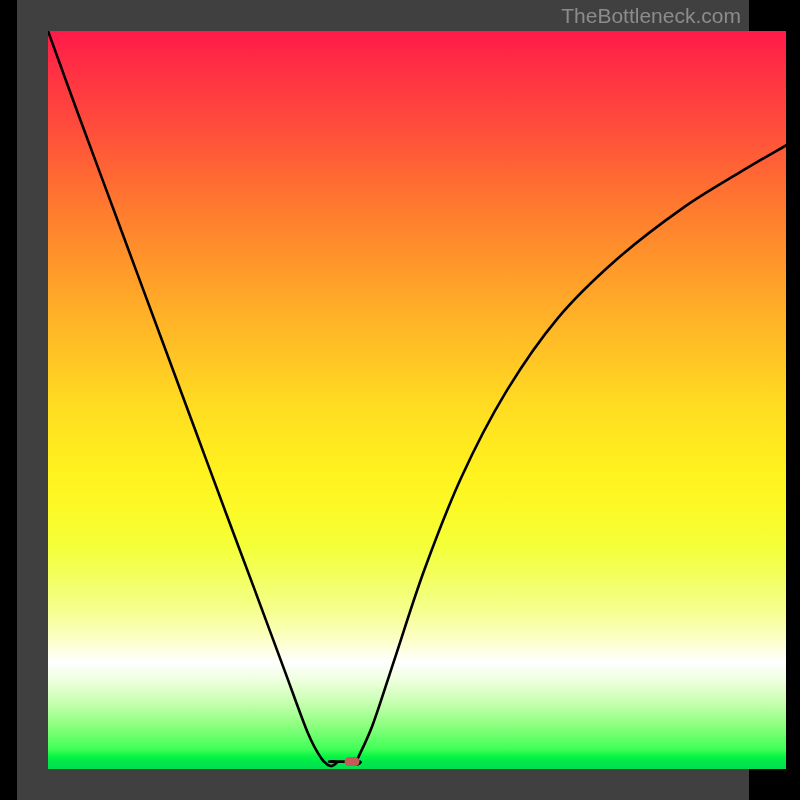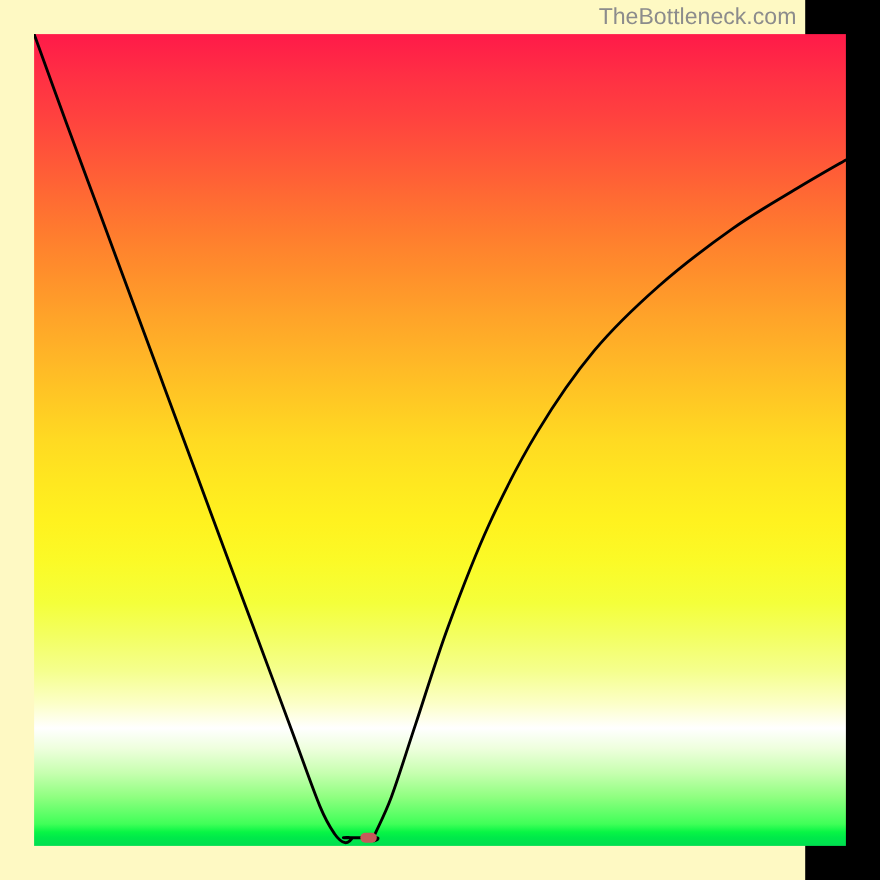--- a/index.html
+++ b/index.html
@@ -7,24 +7,24 @@
     padding: 0;
     width: 800px;
     height: 800px;
     background: #000;
     overflow: hidden;
     font-family: Arial, Helvetica, sans-serif;
   }
   .frame {
     position: absolute;
     top: 0;
-    left: 0;
+    left: 17px;
     width: 732px;
     height: 800px;
-    background: #fef9c3;
+    background: #404040;
   }
   .plot {
     position: absolute;
     top: 31px;
     left: 31px;
     width: 738px;
     height: 738px;
     overflow: hidden;
     background: linear-gradient(
       to bottom,

